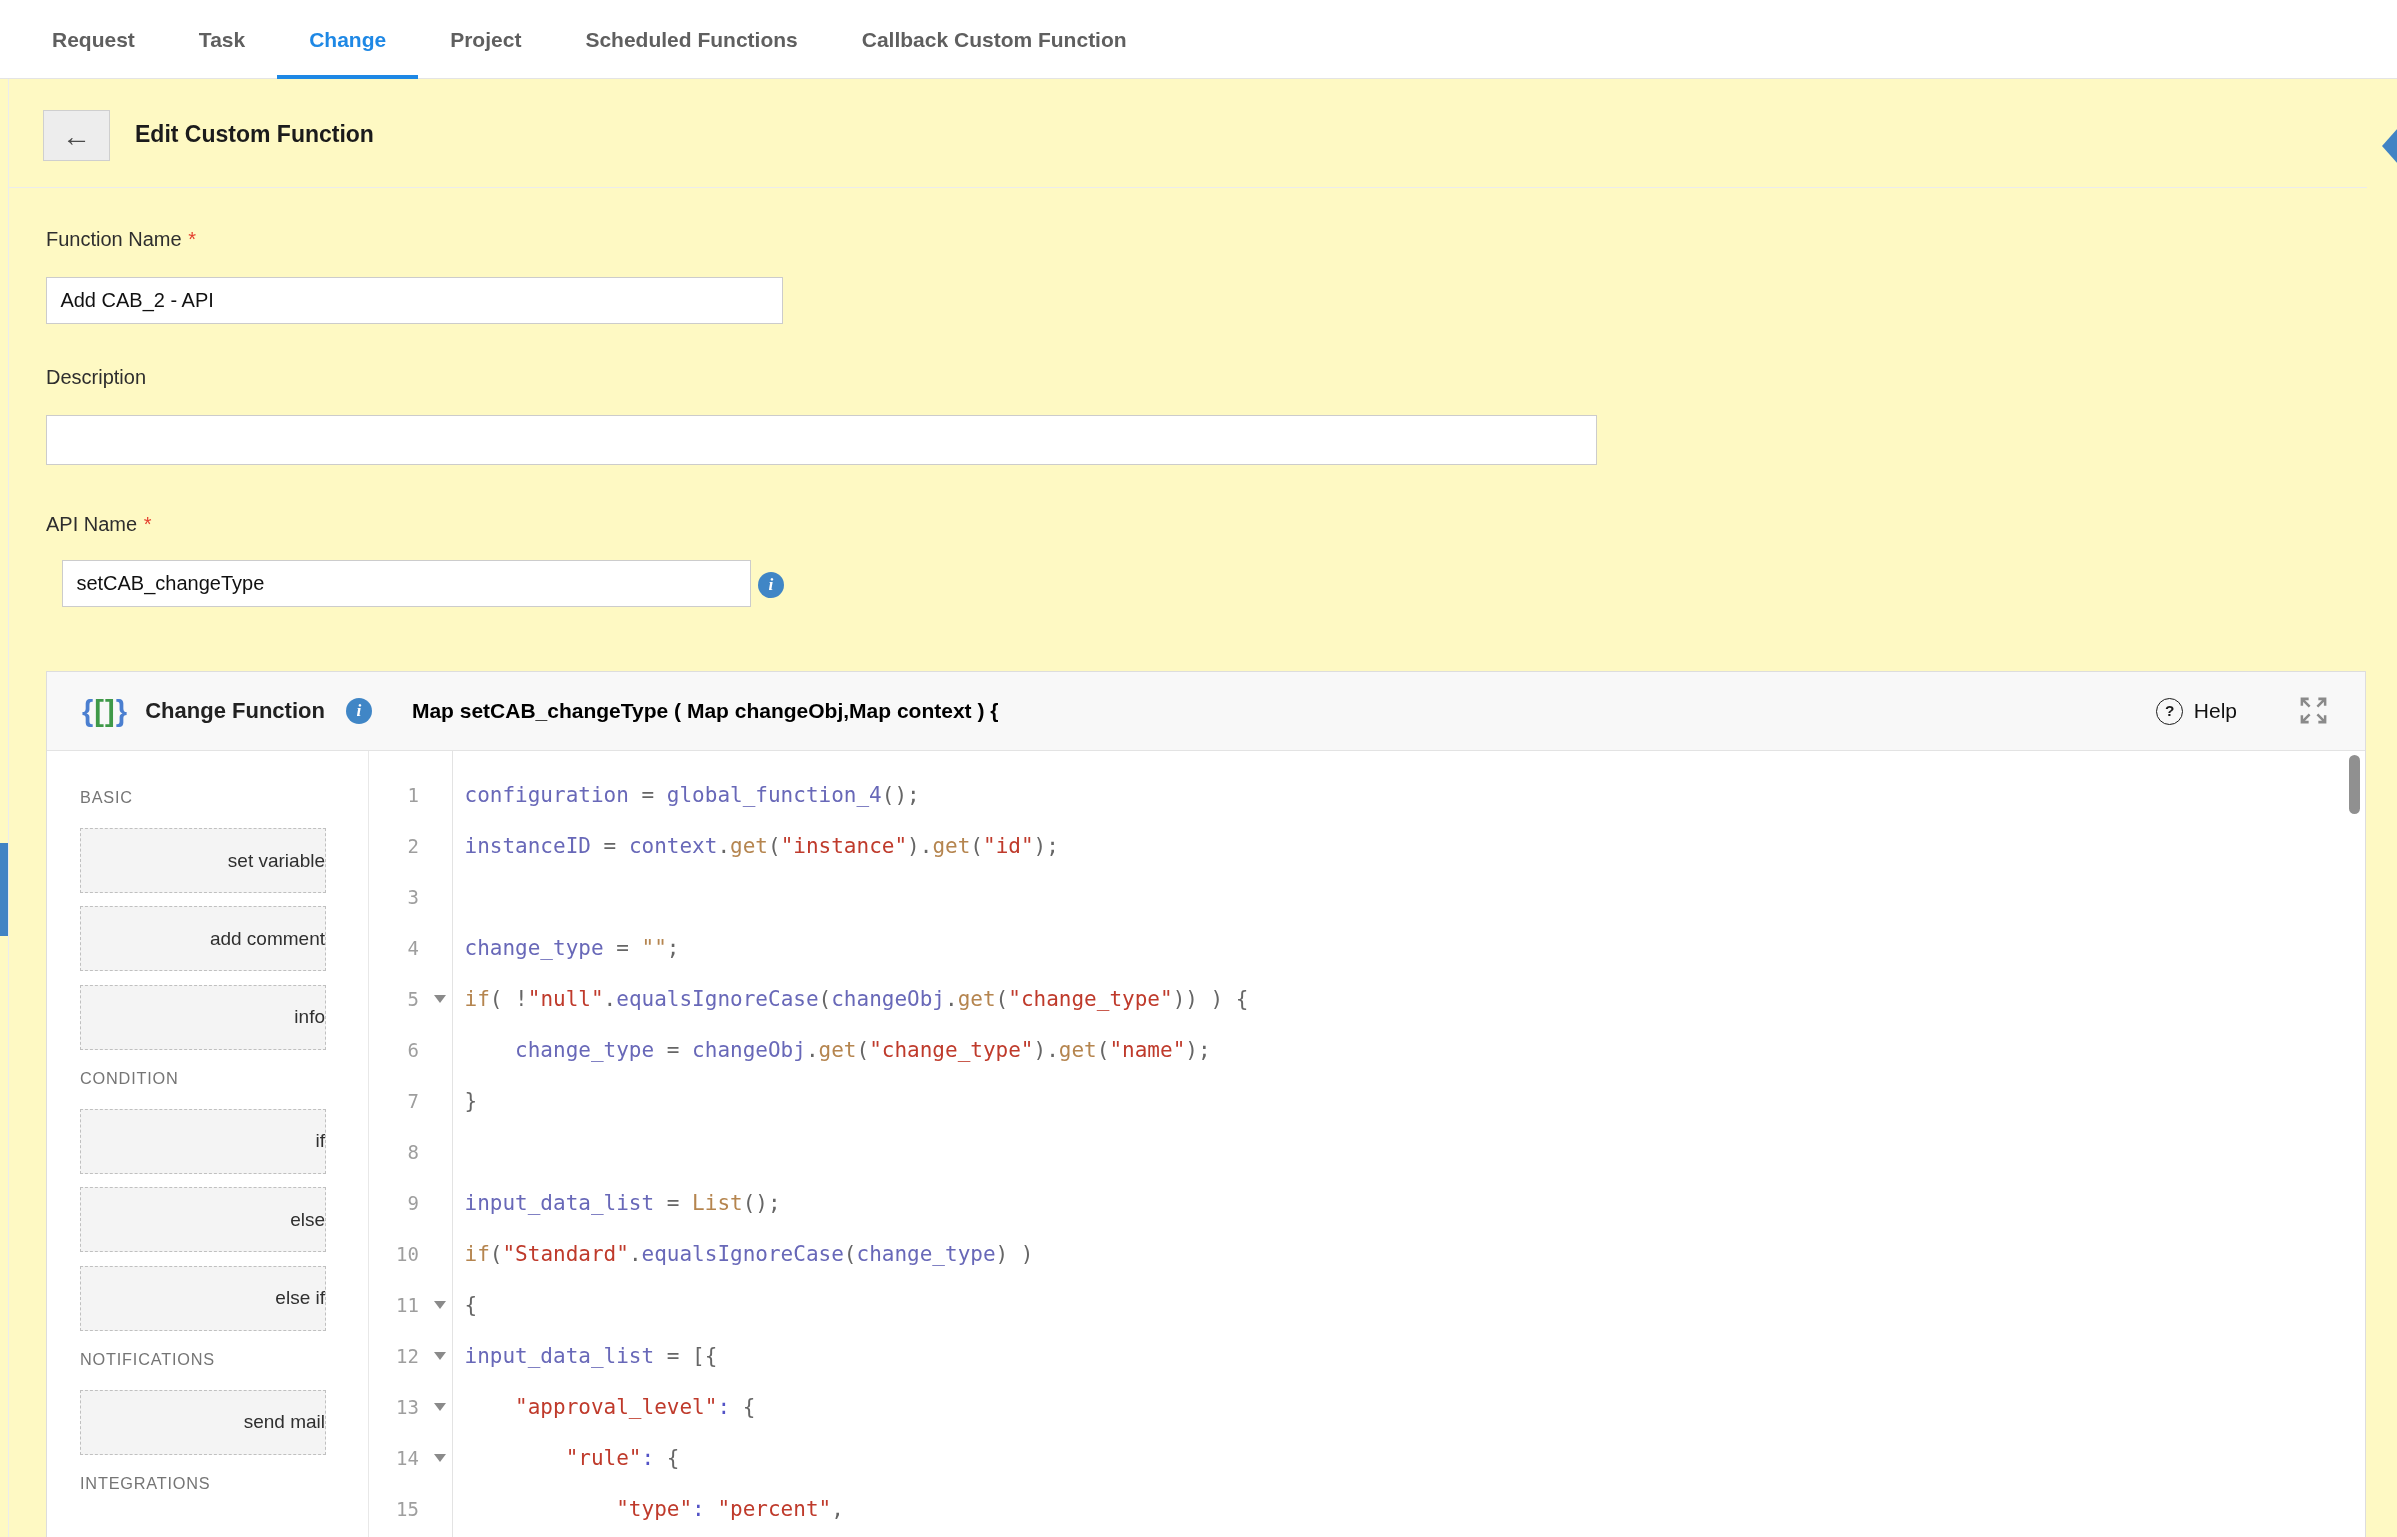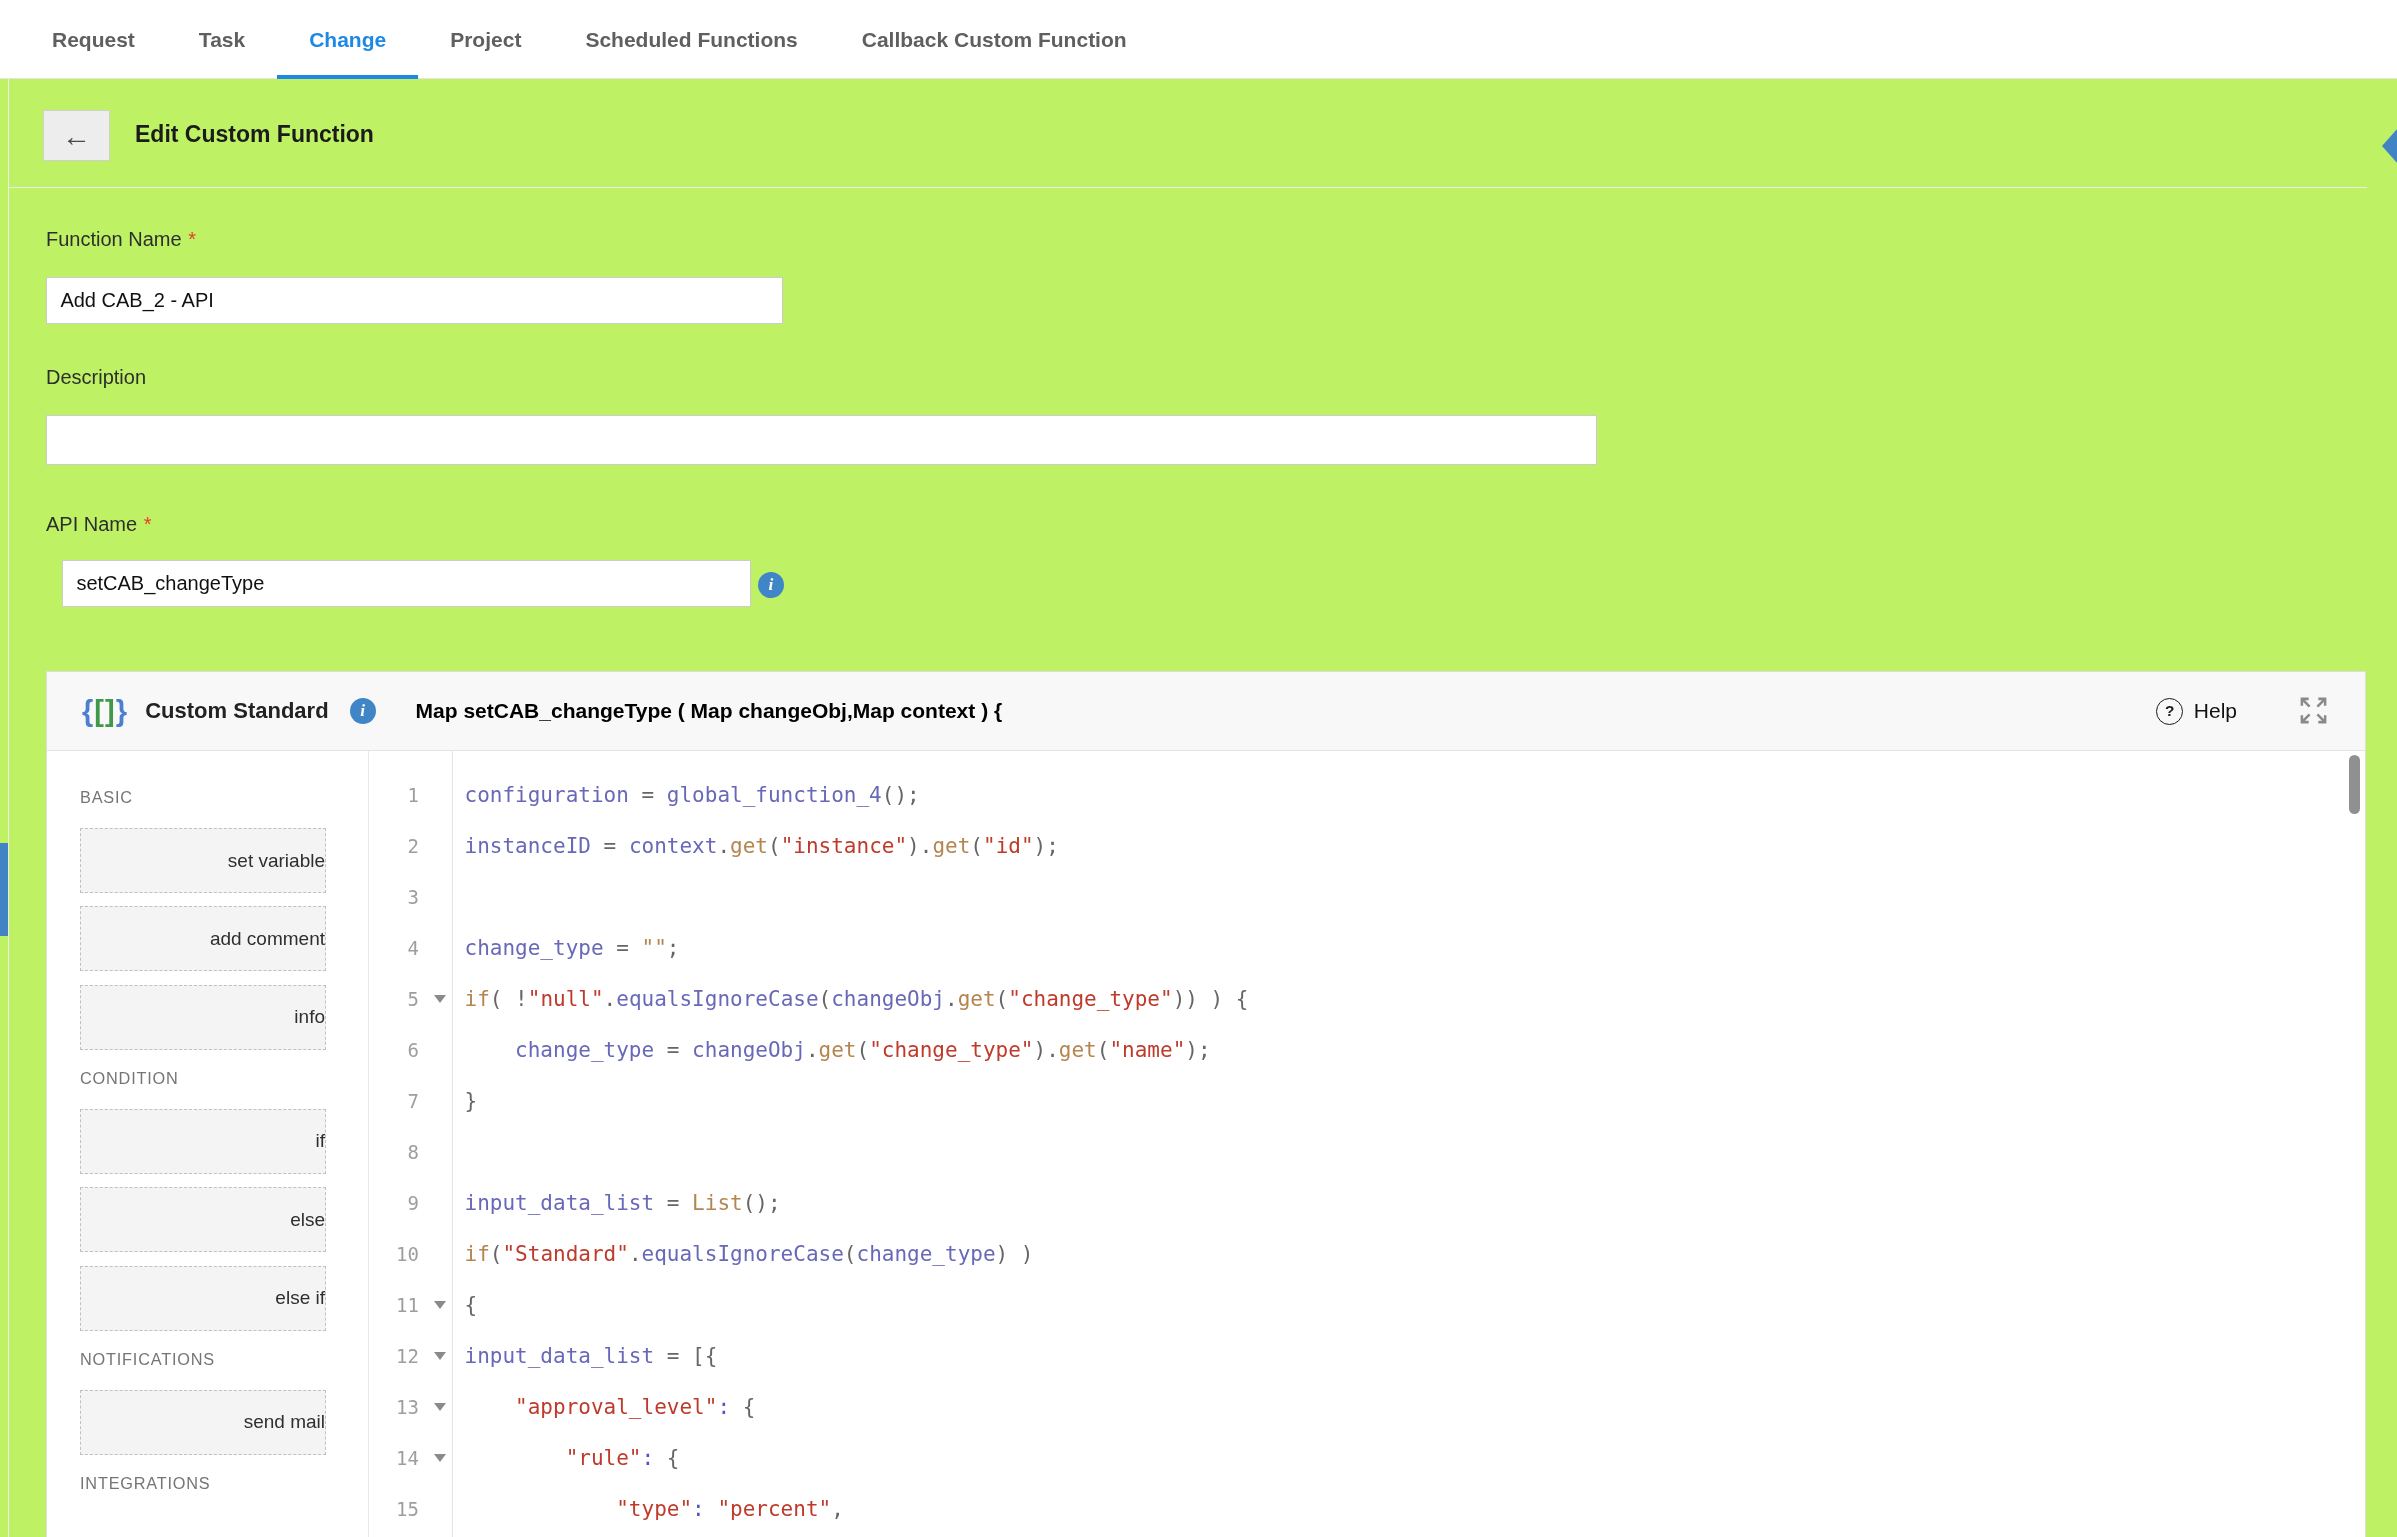--- a/index.html
+++ b/index.html
@@ -1,18 +1,18 @@
 <!DOCTYPE html>
 <html><head>
 <meta charset="utf-8">
 <style>
   * { margin:0; padding:0; box-sizing:border-box; }
   html,body { width:2398px; height:1537px; overflow:hidden; background:#fff;
               font-family:"Liberation Sans", sans-serif; }
-  .page { position:relative; width:2398px; height:1537px; background:#bef264; }
+  .page { position:relative; width:2398px; height:1537px; background:#fef9c3; }
 
   
   .tabbar { position:absolute; left:0; top:0; width:2398px; height:79px;
             background:#fff; border-bottom:1px solid #e4e4e4;
             display:flex; align-items:stretch; padding-left:20px; }
   .tab { background:none; border:none; cursor:pointer; padding:0 32px;
          font-family:"Liberation Sans",sans-serif; font-size:21px; font-weight:700;
          color:#5f5f5f; height:79px; line-height:79px; border-bottom:4.8px solid transparent; }
   .tab.active { color:#1e88e5; border-bottom-color:#1e88e5; }
 
@@ -132,21 +132,21 @@
   <span class="info-badge" style="position:absolute; left:758px; top:572px;">i</span>
 
   <section class="cf-panel">
     <header class="cf-header">
       <span class="cf-icon">
         <span class="bl">{</span>
         <span class="gr">[</span>
         <span class="gr">]</span>
         <span class="bl">}</span>
       </span>
-      <span class="cf-title">Custom Standard</span>
+      <span class="cf-title">Change Function</span>
       <span class="info-badge cf-info">i</span>
       <span class="cf-sig">Map setCAB_changeType ( Map changeObj,Map context ) {</span>
       <span class="cf-spacer"></span>
       <button class="help-btn">
         <span class="help-circle">?</span>
         <span class="help-text">Help</span>
       </button>
       <button class="expand-btn">
         <svg width="31" height="31" viewBox="0 0 32 32" fill="none" stroke="#8a8a8a" stroke-width="2.6">
           <path d="M4 11 V4 H11 M4 4 L12 12"></path>

